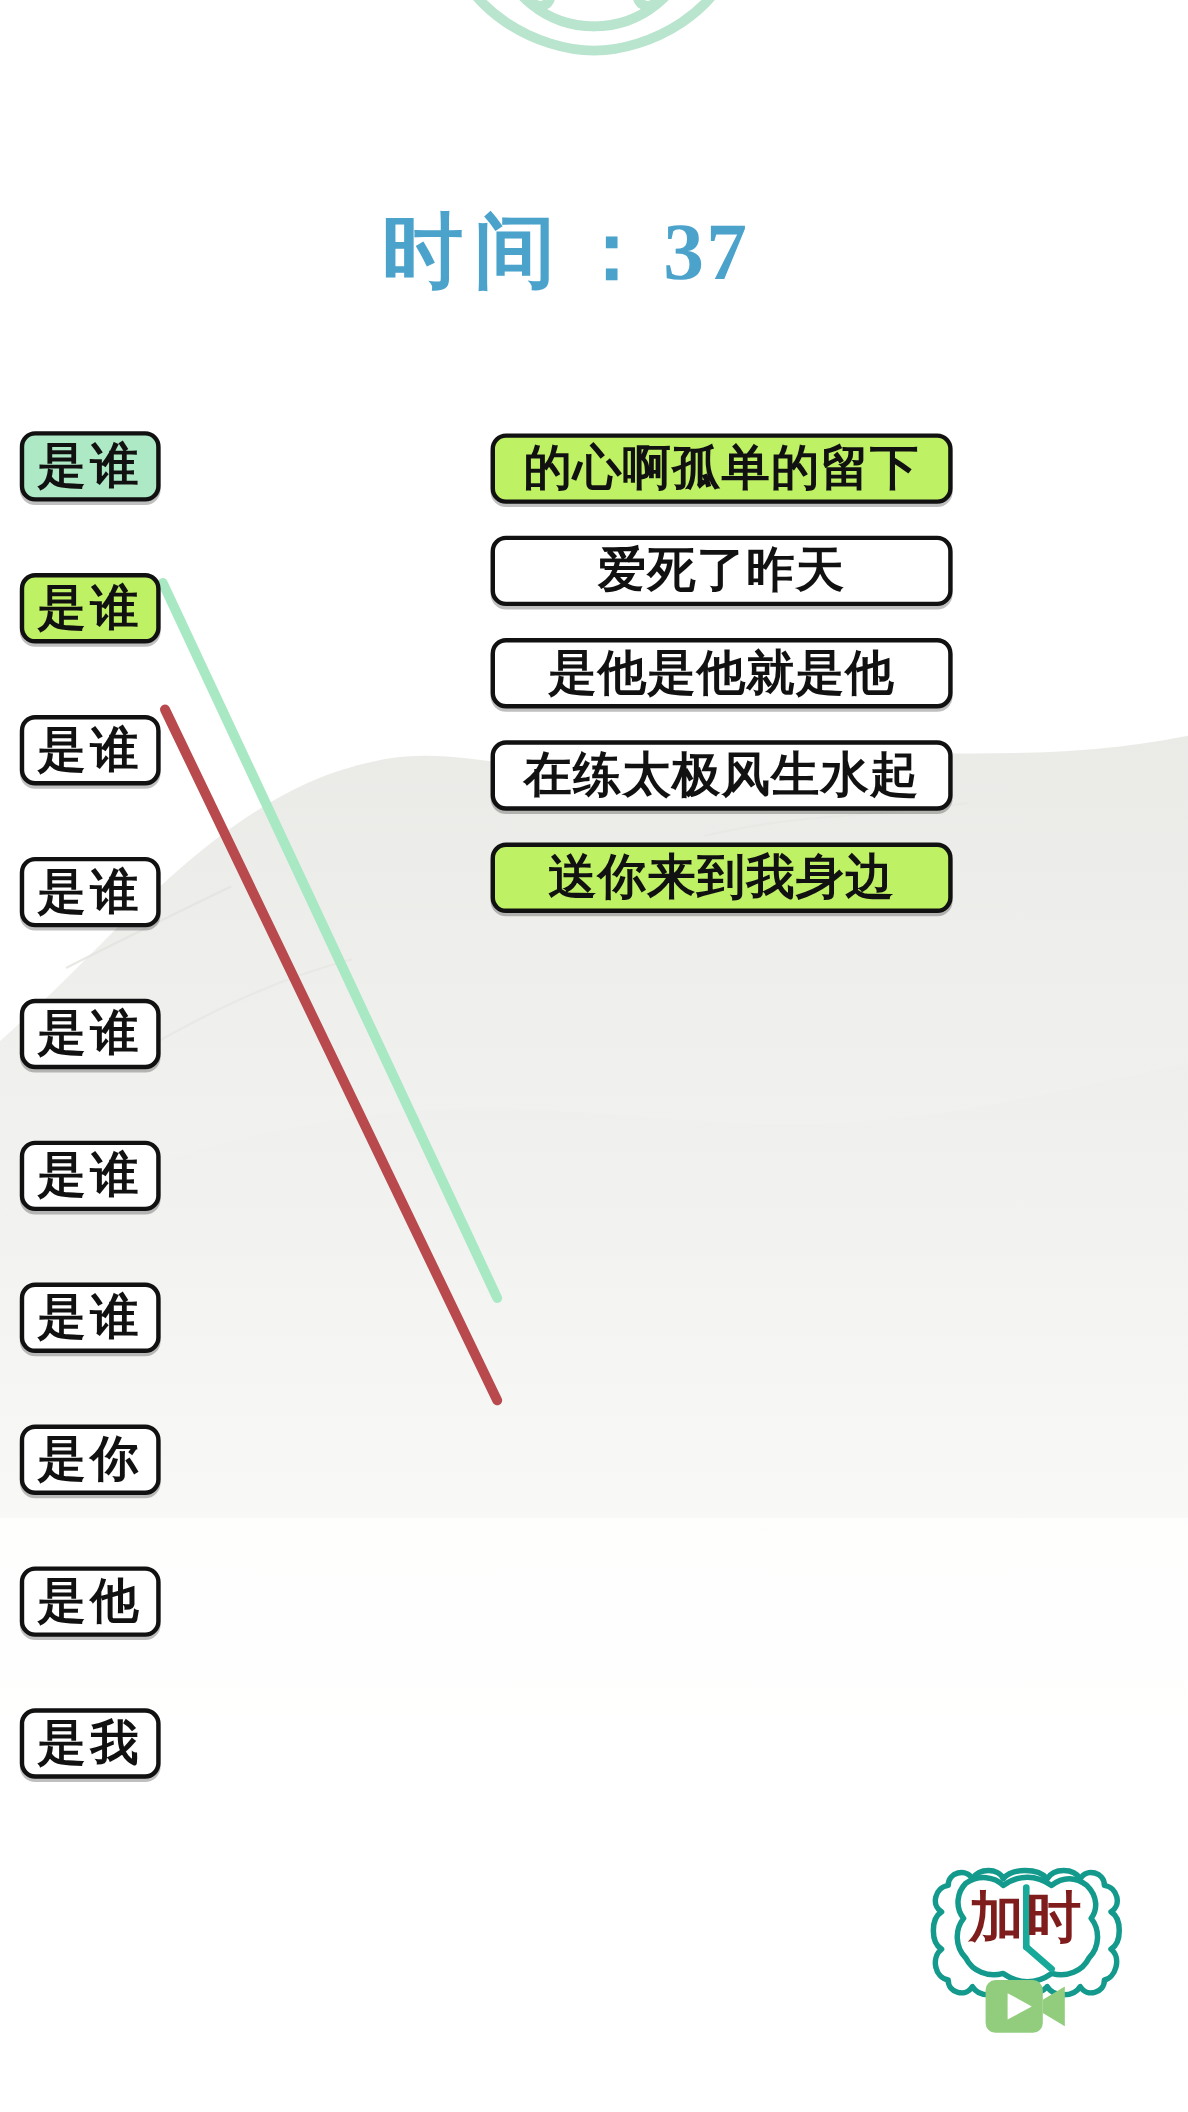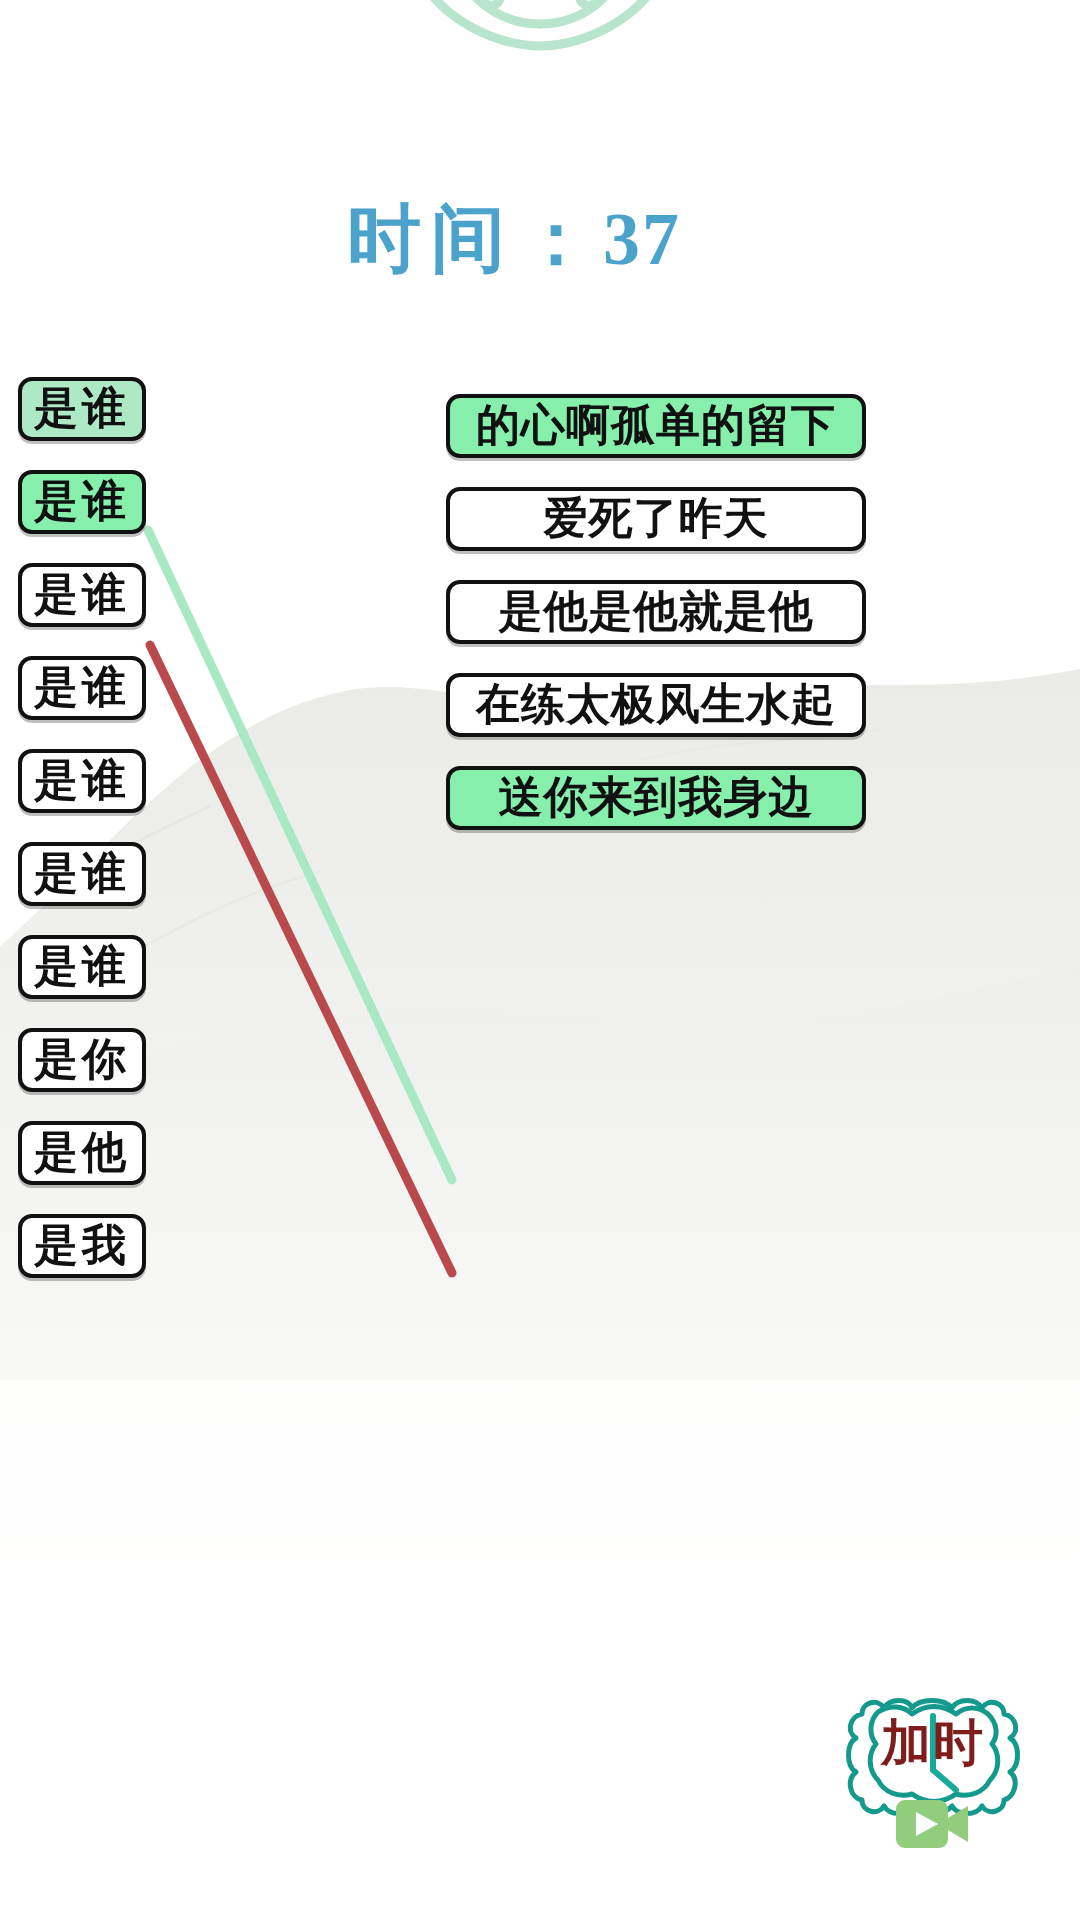--- a/index.html
+++ b/index.html
@@ -29,21 +29,21 @@
     transform: translateX(-50%);
     width: 300px;
     height: 120px;
     z-index: 2;
     pointer-events: none;
   }
 
   
   #timer {
     position: absolute;
-    top: 190px;
+    top: 180px;
     left: 0;
     width: 1028px;
     text-align: center;
     z-index: 5;
     color: #4ba3cc;
     font-size: 74px;
     font-weight: bold;
     letter-spacing: 6px;
     font-family: "Liberation Serif", "DejaVu Serif", serif;
     white-space: nowrap;
@@ -65,21 +65,21 @@
     position: absolute;
     top: 0; left: 0;
     width: 1080px; height: 1920px;
     z-index: 7;
   }
   .col {
     position: absolute;
     display: flex;
     flex-direction: column;
   }
-  #left-col  { left: 18px;  top: 377px; width: 128px; }
+  #left-col  { left: 18px;  top: 392px; width: 128px; gap: 36px; }
   #right-col { left: 446px; top: 394px; width: 420px; }
 
   .tile {
     box-sizing: border-box;
     border: 4px solid #111111;
     border-radius: 14px;
     background: #ffffff;
     color: #111111;
     display: flex;
     align-items: center;
@@ -98,21 +98,21 @@
     padding: 0 6px;
   }
   #right-col .tile {
     height: 64px;
     margin-bottom: 29px;
     font-size: 44px;
     letter-spacing: 1px;
     padding: 0 14px;
   }
   .tile.state-green { background: #aee9c6; }
-  .tile.state-red   { background: #86efac; }
+  .tile.state-red   { background: #bef264; }
 
   
   #addtime-button {
     position: absolute;
     left: 838px;
     top: 1692px;
     width: 190px;
     height: 170px;
     z-index: 9;
     cursor: pointer;

